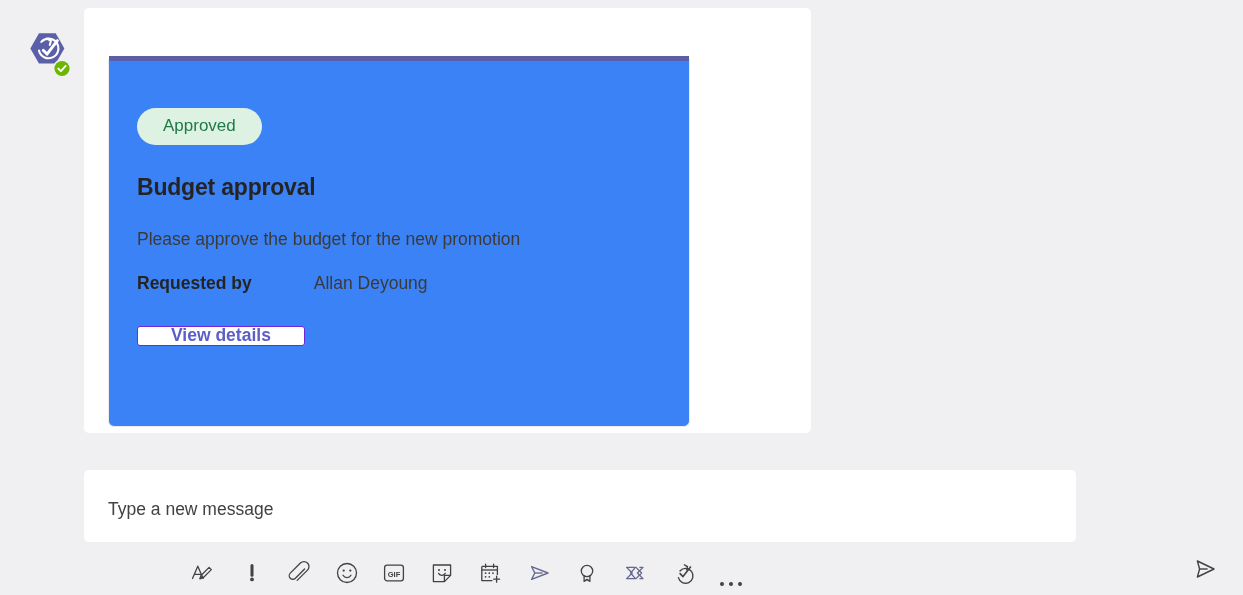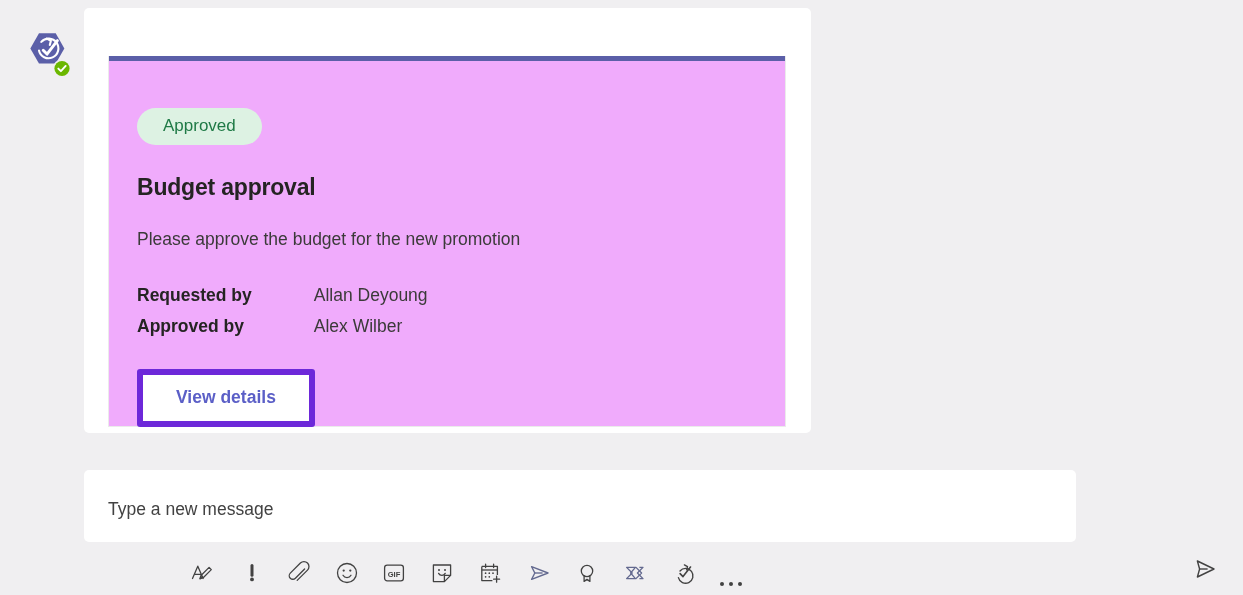--- a/index.html
+++ b/index.html
@@ -62,26 +62,26 @@
     font-size: 14.5px;
     color: #616161;
     margin-left: 14px;
   }
 
   
   .card {
     position: absolute;
     left: 24px;
     top: 48px;
-    width: 678px;
+    width: 582px;
     height: 371px;
-    background: #f0abfc;
+    background: #3b82f6;
     border: 1px solid #ebebeb;
     border-top: none;
-    border-radius: 0;
+    border-radius: 6px;
   }
   .card-accent {
     position: absolute;
     left: 0; top: 0;
     width: 100%;
     height: 5px;
     background: #5b5fa8;
   }
 
   .card-inner {
@@ -109,21 +109,21 @@
     letter-spacing: -0.2px;
   }
 
   .card-desc {
     margin-top: 28px;
     font-size: 17.5px;
     color: #3b3a39;
   }
 
   .fact-table {
-    margin-top: 32px;
+    margin-top: 20px;
     border-collapse: collapse;
   }
   .fact-table td {
     padding: 0 0 4px 0;
     font-size: 17.5px;
     vertical-align: top;
     line-height: 1.55;
   }
   .fact-key {
     font-weight: bold;
@@ -133,26 +133,26 @@
   }
   .fact-val {
     color: #3b3a39;
     white-space: nowrap;
   }
 
   .card-action {
     margin-top: 25px;
     display: inline-block;
     background: #ffffff;
-    border: 6px solid #6d28d9;
+    border: 1px solid #6d28d9;
     border-radius: 3px;
     color: #5b5fc7;
     font-size: 17.5px;
     font-weight: bold;
-    padding: 14px 33px;
+    padding: 0 33px;
     cursor: pointer;
     line-height: 1;
   }
 
   
   .composer-box {
     position: absolute;
     left: 84px;
     top: 470px;
     width: 992px;
@@ -244,24 +244,20 @@
         <div class="card-title">Budget approval</div>
 
         <div class="card-desc">Please approve the budget for the new promotion</div>
 
         <table class="fact-table">
           <tbody>
               <tr>
             <td class="fact-key">Requested by</td>
             <td class="fact-val">Allan Deyoung</td>
           </tr>
-          <tr>
-            <td class="fact-key">Approved by</td>
-            <td class="fact-val">Alex Wilber</td>
-          </tr>
         </tbody>
           </table>
 
         <div class="card-action">View details</div>
       </div>
     </div>
   </div>
 
   <div class="composer-box">
     <div class="composer-placeholder">Type a new message</div>

